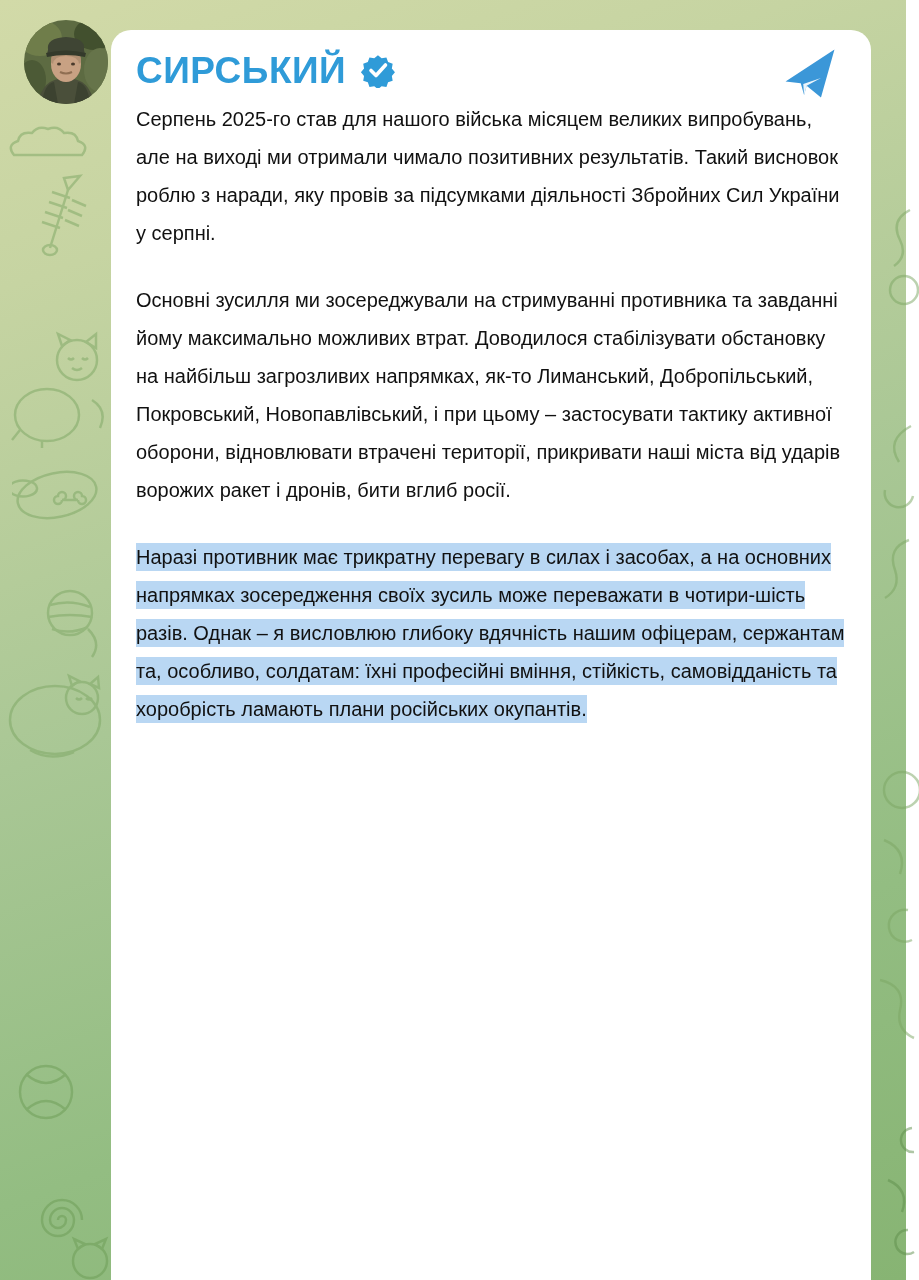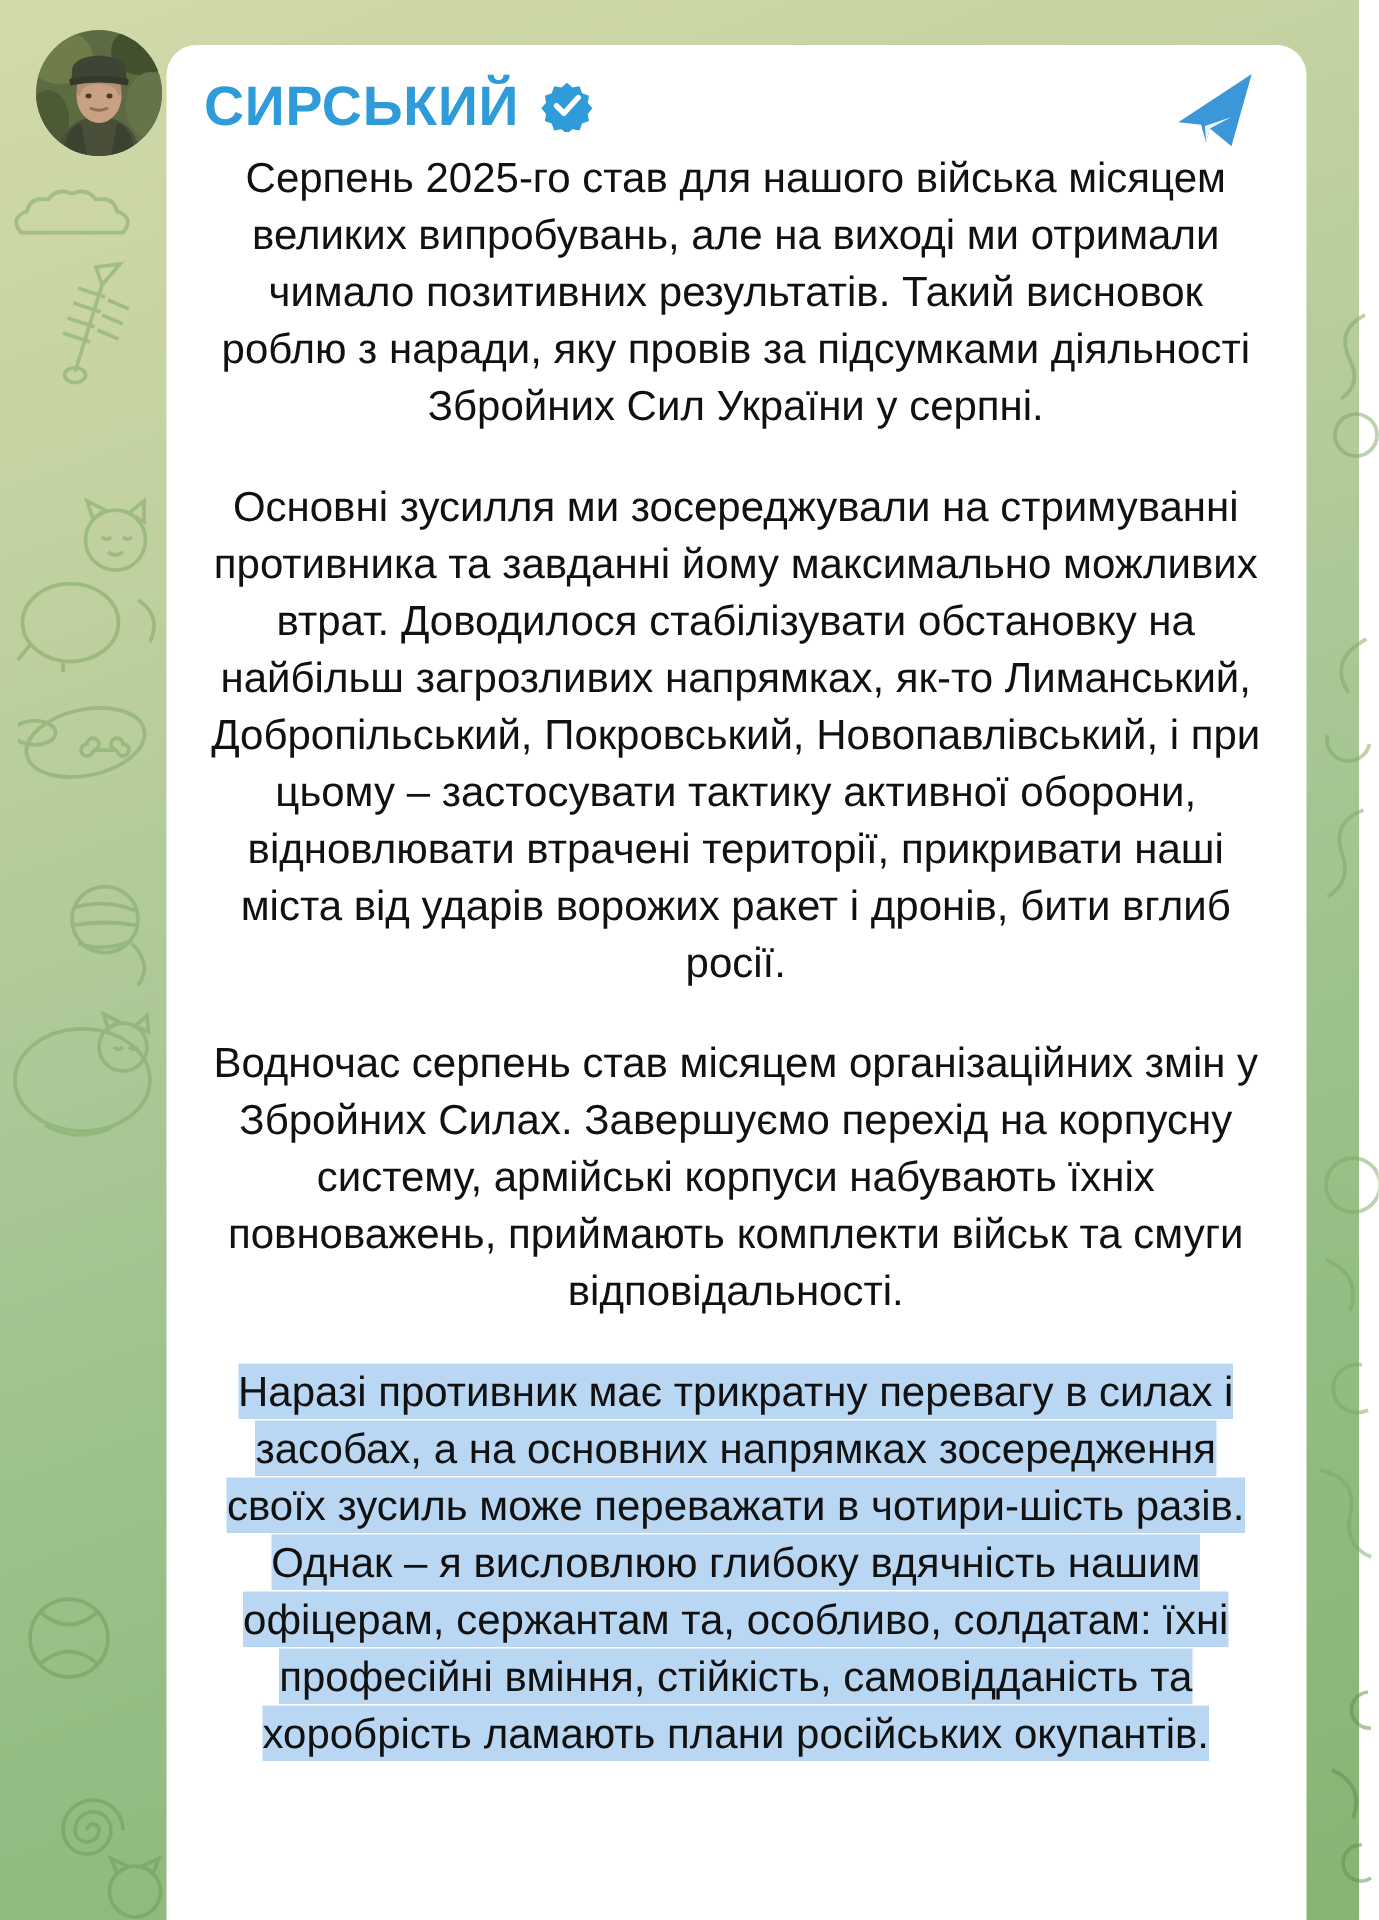--- a/index.html
+++ b/index.html
@@ -5,21 +5,20 @@
   html, body {
     margin: 0; padding: 0;
     width: 919px; height: 1280px;
     overflow: hidden;
     font-family: "Liberation Sans", "DejaVu Sans", sans-serif;
   }
   .wallpaper {
     position: absolute; inset: 0;
     width: 906px; height: 1280px;
     background: linear-gradient(160deg, #d2daa8 0%, #c6d4a2 18%, #a9c795 48%, #93bd82 75%, #87b473 100%);
-    text-align: center;
   }
   .doodle { position: absolute; opacity: 0.5; }
   .doodle svg { display: block; }
 
   .avatar {
     position: absolute; left: 24px; top: 20px;
     width: 84px; height: 84px;
     border-radius: 50%;
     overflow: hidden;
     cursor: pointer;
@@ -50,21 +49,21 @@
     line-height: 1;
   }
   .verified { margin-left: 14px; width: 36px; height: 36px; }
   .plane-btn {
     position: absolute; right: 8px; top: 0px;
     width: 54px; height: 54px;
     cursor: pointer;
   }
   .message-text p {
     margin: 0 0 29px 0;
-    font-size: 28px;
+    font-size: 20px;
     line-height: 38px;
     color: #111111;
   }
   .message-text p:last-child { margin-bottom: 0; }
   .highlight {
     background: #b9d7f3;
     padding: 3px 0;
     box-decoration-break: clone;
     -webkit-box-decoration-break: clone;
   }
@@ -198,17 +197,16 @@
         <svg width="54" height="54" viewBox="0 0 64 64">
           <path fill="#3b97d8" d="M3 42 L61 4 L45 61 L28 47 L25 58 L21 44 Z"></path>
           <path fill="#ffffff" d="M25 58 L28 47 L45 38 L24 45 Z" opacity="0.9"></path>
         </svg>
       </span>
     </div>
 
     <div class="message-text">
       <p>Серпень 2025-го став для нашого війська місяцем великих випробувань, але на виході ми отримали чимало позитивних результатів. Такий висновок роблю з наради, яку провів за підсумками діяльності Збройних Сил України у серпні.</p>
       <p>Основні зусилля ми зосереджували на стримуванні противника та завданні йому максимально можливих втрат. Доводилося стабілізувати обстановку на найбільш загрозливих напрямках, як-то Лиманський, Добропільський, Покровський, Новопавлівський, і при цьому – застосувати тактику активної оборони, відновлювати втрачені території, прикривати наші міста від ударів ворожих ракет і дронів, бити вглиб росії.</p>
-      <p>Водночас серпень став місяцем організаційних змін у Збройних Силах. Завершуємо перехід на корпусну систему, армійські корпуси набувають їхніх повноважень, приймають комплекти військ та смуги відповідальності.</p>
       <p><span class="highlight">Наразі противник має трикратну перевагу в силах і засобах, а на основних напрямках зосередження своїх зусиль може переважати в чотири-шість разів. Однак – я висловлюю глибоку вдячність нашим офіцерам, сержантам та, особливо, солдатам: їхні професійні вміння, стійкість, самовідданість та хоробрість ламають плани російських окупантів.</span></p>
     </div>
   </div>
 </div>
 
 </body></html>

